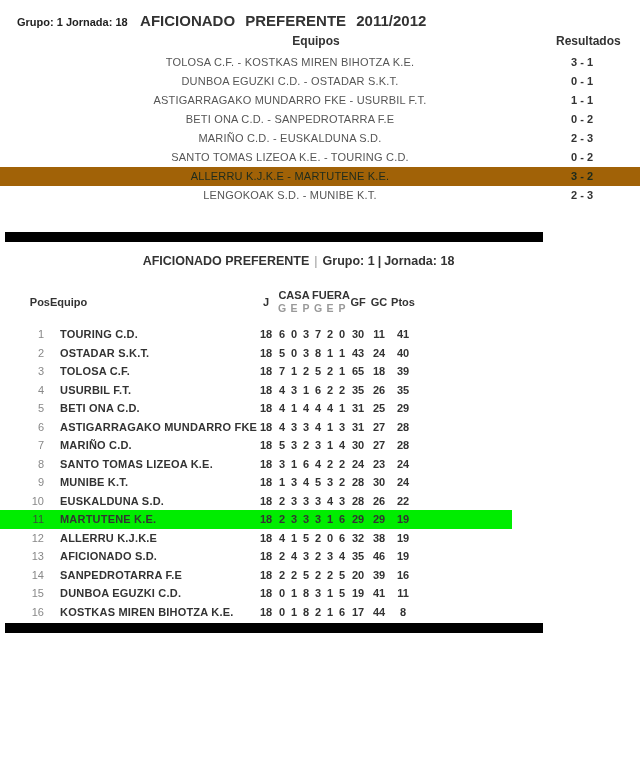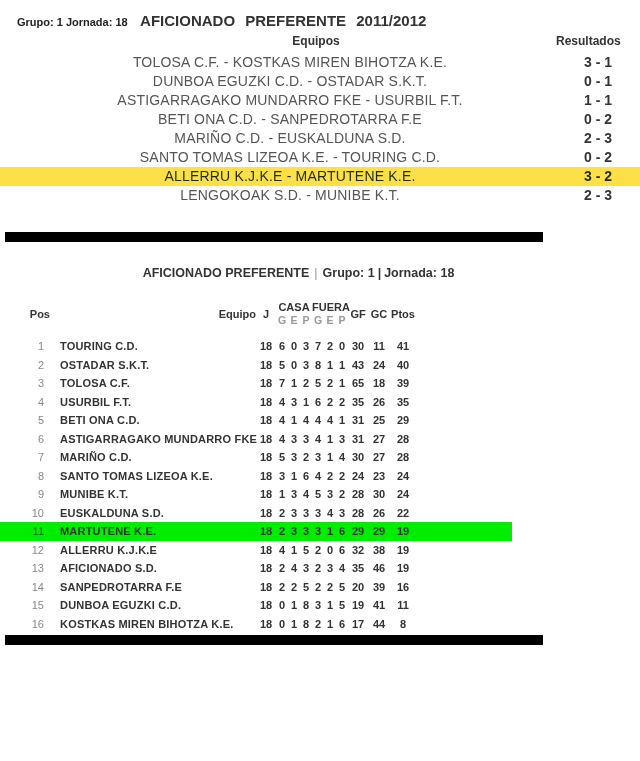--- a/index.html
+++ b/index.html
@@ -12,45 +12,45 @@
   
   .top-header { padding:12px 0 0 8px; white-space:nowrap;margin-left:9px; }
   .group-label { font-size:11px; font-weight:bold; color:#222; }
   .season-title { font-size:15px; font-weight:bold; color:#333; word-spacing:6px; margin-left:8px; }
 
   
   .results-header { position:relative; height:16px; margin-top:4px; }
   .col-equipos   { position:absolute; left:0; width:632px; text-align:center; font-weight:bold; font-size:12px; color:#333; }
   .col-resultados{ position:absolute; left:556px; width:84px; font-weight:bold; font-size:12px; color:#333; }
   .match-rows { margin-top:3px; }
-  .match-row { position:relative; height:19px; line-height:19px; font-size:14px; }
-  .match-row.hl { background:#fde047; }
+  .match-row { position:relative; height:19px; line-height:19px; font-size:11px; }
+  .match-row.hl { background:#a16207; }
   .match-teams { position:absolute; left:0; width:580px; text-align:center; color:#555; letter-spacing:.2px; }
-  .match-score { position:absolute; left:556px; width:84px; text-align:center; font-weight:bold; color:#333; }
+  .match-score { position:absolute; left:540px; width:84px; text-align:center; font-weight:bold; color:#333; }
   .match-row.hl .match-teams { color:#1d2b1d; }
   .match-row.hl .match-score { color:#1d2b1d; }
 
   
   .bar { width:538px; height:10px; background:#000; margin-left:5px; }
   .bar-top { margin-top:27px; }
   .bar-bottom { margin-top:2px; }
 
   
-  .standings-title { margin-top:24px; width:580px; text-align:center; font-size:12.5px; font-weight:bold; color:#333; line-height:15px;padding-left:17px; }
+  .standings-title { margin-top:12px; width:580px; text-align:center; font-size:12.5px; font-weight:bold; color:#333; line-height:15px;padding-left:17px; }
   .sep-light { color:#999; font-weight:normal; padding:0 5px; }
   .sep-dark  { color:#333; padding:0 3px; }
 
   
   table.standings { border-collapse:collapse; table-layout:fixed; width:512px; margin-top:20px; }
   table.standings th, table.standings td { padding:0; }
   thead th { font-size:11px; font-weight:bold; color:#333; text-align:center; vertical-align:middle; height:13px; line-height:13px; }
   thead tr.sub th { color:#999; font-size:10.5px; }
   thead tr.spacer th { height:10px; }
   .h-pos { text-align:right; padding-right:4px; }
-  .h-team { text-align:right; }
+  .h-team { text-align:left; }
   tbody td { height:18.5px; line-height:18.5px; font-size:11px; font-weight:bold; color:#333; text-align:center; white-space:nowrap; }
   tbody td.pos  { text-align:right; padding-right:6px; color:#888; font-weight:normal; }
   tbody td.team { text-align:left; padding-left:10px; letter-spacing:.2px; }
   tbody tr.hl td { background:#00ed00; }
   tbody tr.hl td.pos { color:#3a4a3a; }
 </style>
 </head>
 <body>
 
 <div class="top-header">

